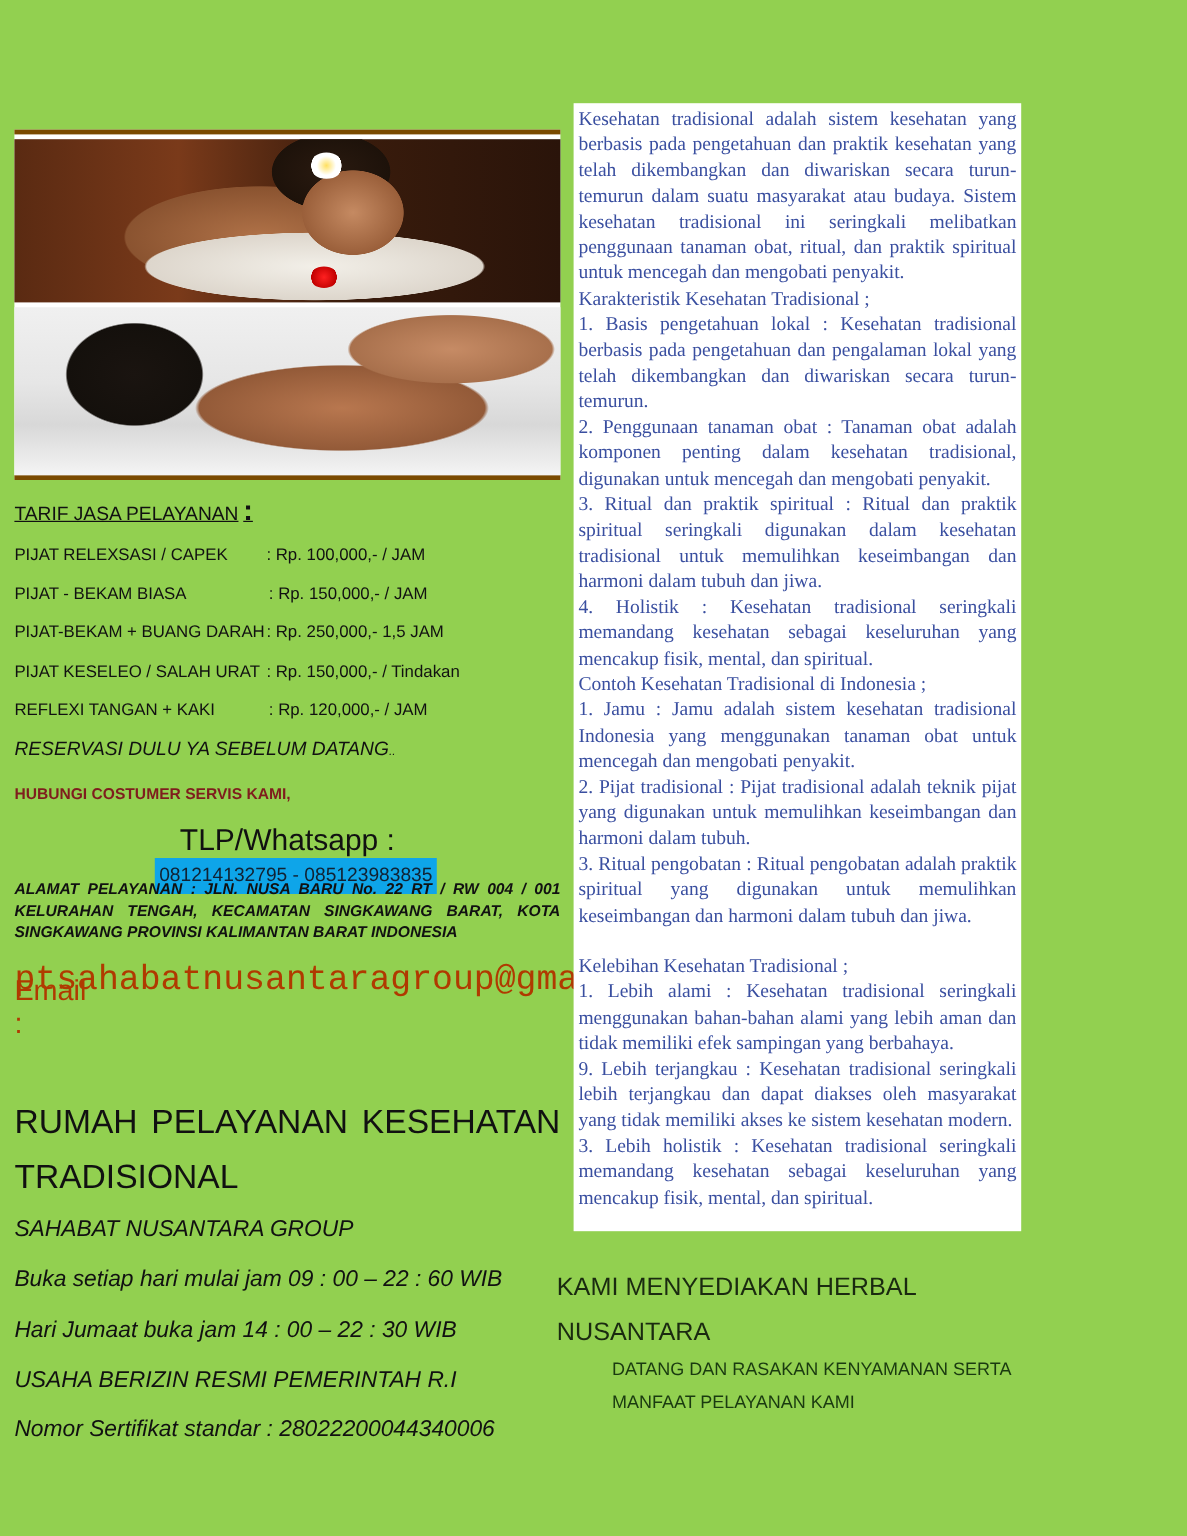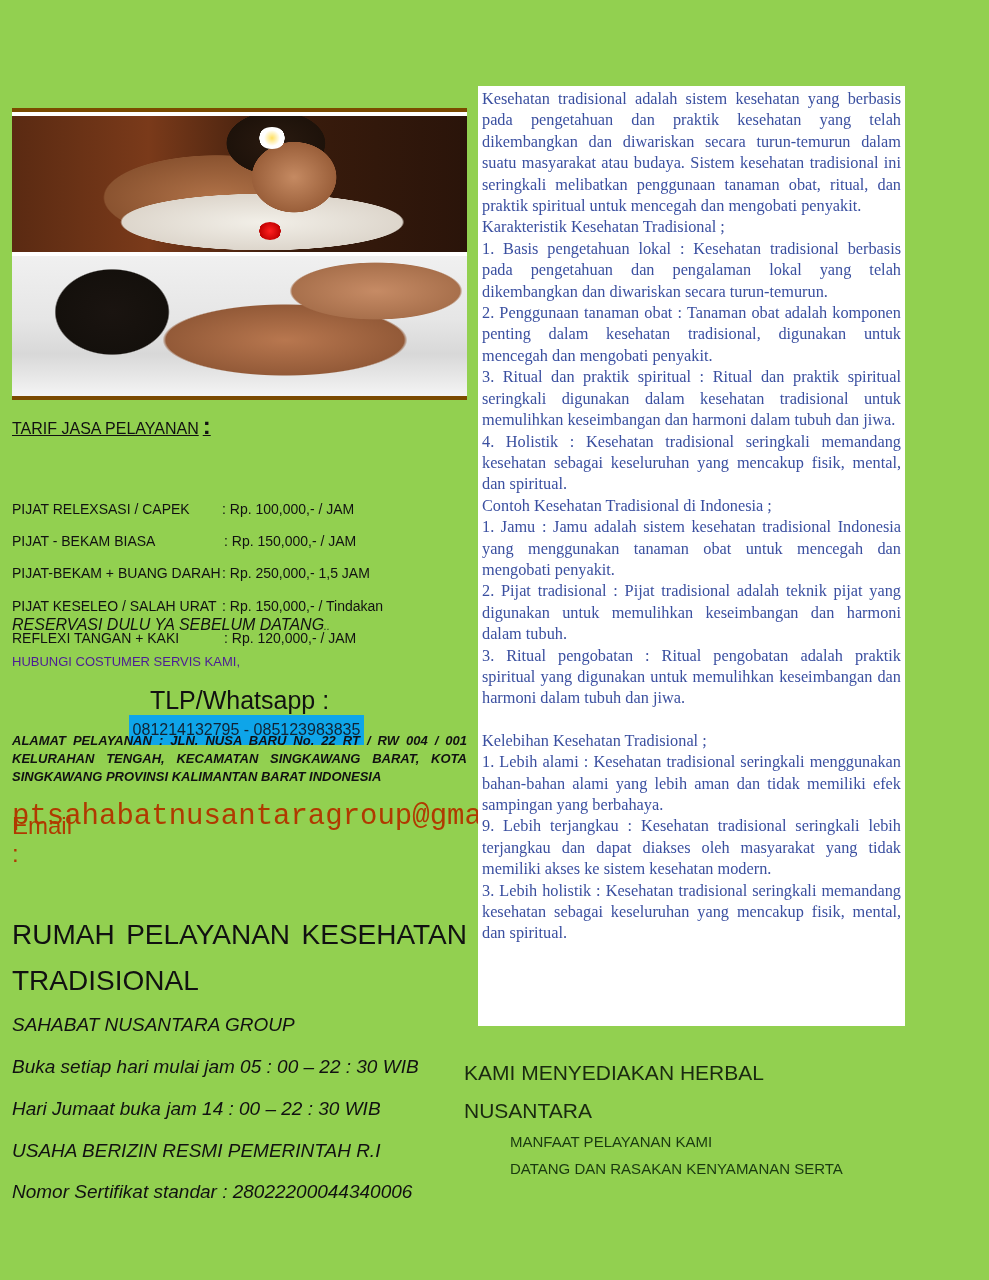--- a/index.html
+++ b/index.html
@@ -45,38 +45,38 @@
         radial-gradient(ellipse 120px 40px at 80% 25%, #c68b65 0%, #a8704c 70%, transparent 72%),
         radial-gradient(ellipse 170px 50px at 60% 60%, #b8774f 0%, #935a38 70%, transparent 72%),
         linear-gradient(180deg, #f0f0f0 0%, #e6e6e6 45%, #d8d8d8 70%, #f4f4f4 100%);
     }
     .left { position: absolute; left: 12px; width: 455px; }
     .tarif-title {
       top: 412px; font-size: 16px; text-decoration: underline; font-weight: normal;
     }
     .tarif-title .colon { font-size: 24px; font-weight: bold; text-decoration: none; margin-left: 4px; }
     .price-row {
-      position: absolute; left: 12px; font-size: 14px; display: flex; margin-top: 47px;
+      position: absolute; left: 12px; font-size: 14px; display: flex;
     }
     .price-row .svc { width: 210px; }
     .reserve { top: 616px; font-style: italic; font-size: 16px; }
     .reserve .dots { font-size: 10px; }
-    .hubungi { top: 654px; color: #4c1d95; font-size: 13px; font-weight: normal; }
+    .hubungi { top: 654px; color: #7f1d1d; font-size: 13px; font-weight: bold; }
     .tlp { top: 686px; font-size: 25px; display: flex; align-items: center; flex-direction: column; }
     .tlp .phone {
       background: #0ea5e9; font-size: 16px; padding: 6px 4px; margin-left: 14px; color: #123;
     }
     .alamat { top: 732px; font-style: italic; font-size: 13px; font-weight: bold; line-height: 18px; text-align: justify; }
     .email-label { top: 812px; color: #b03a00; font-size: 24px; display: flex; justify-content: space-between; flex-direction: column; }
     .email-addr { top: 800px; color: #b03a00; font-size: 29px; font-family: Liberation Mono, monospace; }
     .rumah { top: 912px; font-size: 28px; line-height: 46px; text-align: justify; text-align-last: left; }
     .rumah .l1 { display: flex; justify-content: space-between; }
     .info { position: absolute; left: 12px; font-style: italic; font-size: 19px; }
     .textbox {
-      position: absolute; left: 478px; top: 86px; width: 427px; height: 940px;
+      position: absolute; left: 478px; top: 86px; width: 373px; height: 940px;
       background: #fff; padding: 2px 4px 0 4px;
       font-family: "Liberation Serif", serif; color: #3a4fa0;
       font-size: 16.3px; line-height: 21.4px; text-align: justify;
     }
     .textbox p { margin: 0; }
     .textbox .gap { height: 21px; }
     .herbal { position: absolute; left: 464px; top: 1054px; font-size: 21px; line-height: 38px; color: #1a2a10; }
     .datang { position: absolute; left: 510px; top: 1128px; font-size: 15px; line-height: 27px; color: #1a3a10; }
   </style>
 </head>
@@ -133,21 +133,21 @@
 <div class="left rumah" style="position:absolute;">
   <div class="l1">
     <span>RUMAH</span>
     <span>PELAYANAN</span>
     <span>KESEHATAN</span>
   </div>
   <div>TRADISIONAL</div>
 </div>
 
 <div class="info" style="top:1014px;">SAHABAT NUSANTARA GROUP</div>
-<div class="info" style="top:1056px;">Buka setiap hari mulai jam 05 : 00 – 22 : 30 WIB</div>
+<div class="info" style="top:1056px;">Buka setiap hari mulai jam 09 : 00 – 22 : 60 WIB</div>
 <div class="info" style="top:1098px;">Hari Jumaat buka jam 14 : 00 – 22 : 30 WIB</div>
 <div class="info" style="top:1140px;">USAHA BERIZIN RESMI PEMERINTAH R.I</div>
 <div class="info" style="top:1181px;">Nomor Sertifikat standar : 28022200044340006</div>
 
 <div class="textbox">
   <p>Kesehatan tradisional adalah sistem kesehatan yang berbasis pada pengetahuan dan praktik kesehatan yang telah dikembangkan dan diwariskan secara turun-temurun dalam suatu masyarakat atau budaya. Sistem kesehatan tradisional ini seringkali melibatkan penggunaan tanaman obat, ritual, dan praktik spiritual untuk mencegah dan mengobati penyakit.</p>
   <p>Karakteristik Kesehatan Tradisional ;</p>
   <p>1. Basis pengetahuan lokal : Kesehatan tradisional berbasis pada pengetahuan dan pengalaman lokal yang telah dikembangkan dan diwariskan secara turun-temurun.</p>
   <p>2. Penggunaan tanaman obat : Tanaman obat adalah komponen penting dalam kesehatan tradisional, digunakan untuk mencegah dan mengobati penyakit.</p>
   <p>3. Ritual dan praktik spiritual : Ritual dan praktik spiritual seringkali digunakan dalam kesehatan tradisional untuk memulihkan keseimbangan dan harmoni dalam tubuh dan jiwa.</p>
@@ -161,15 +161,15 @@
   <p>1. Lebih alami : Kesehatan tradisional seringkali menggunakan bahan-bahan alami yang lebih aman dan tidak memiliki efek sampingan yang berbahaya.</p>
   <p>9. Lebih terjangkau : Kesehatan tradisional seringkali lebih terjangkau dan dapat diakses oleh masyarakat yang tidak memiliki akses ke sistem kesehatan modern.</p>
   <p>3. Lebih holistik : Kesehatan tradisional seringkali memandang kesehatan sebagai keseluruhan yang mencakup fisik, mental, dan spiritual.</p>
 </div>
 
 <div class="herbal">
   <div>KAMI MENYEDIAKAN HERBAL</div>
   <div>NUSANTARA</div>
 </div>
 <div class="datang">
+  <div>DATANG DAN RASAKAN KENYAMANAN SERTA</div>
   <div>MANFAAT PELAYANAN KAMI</div>
-  <div>DATANG DAN RASAKAN KENYAMANAN SERTA</div>
 </div>
 
 </body></html>

